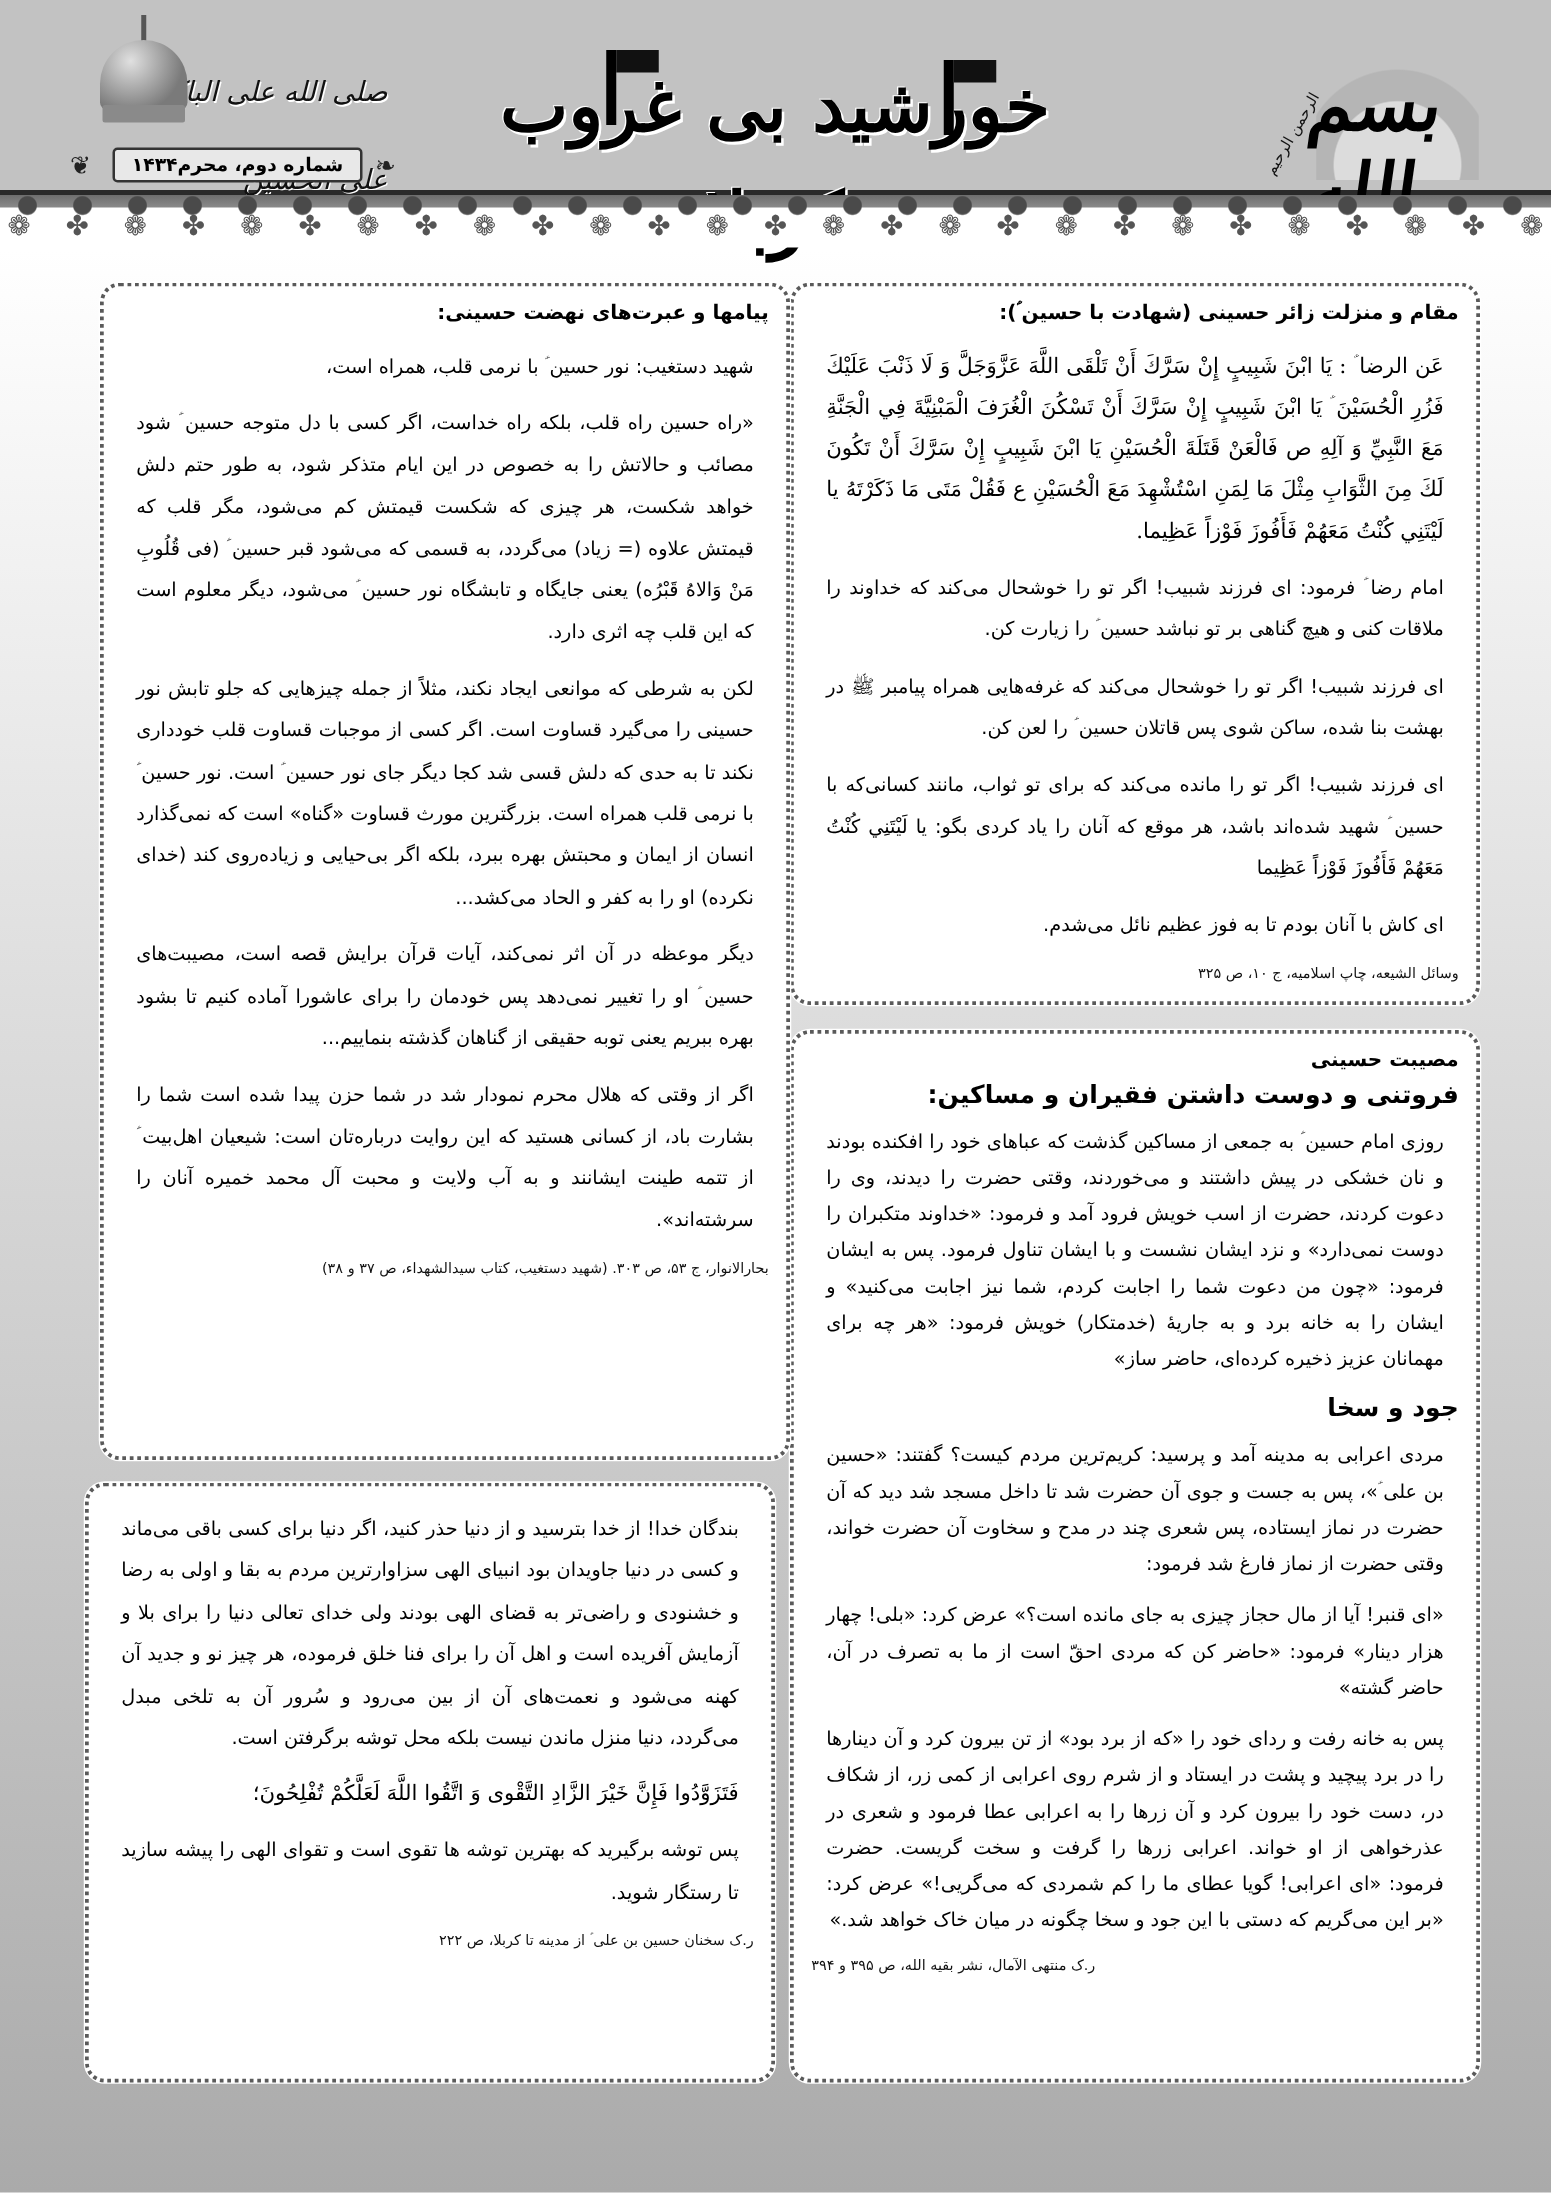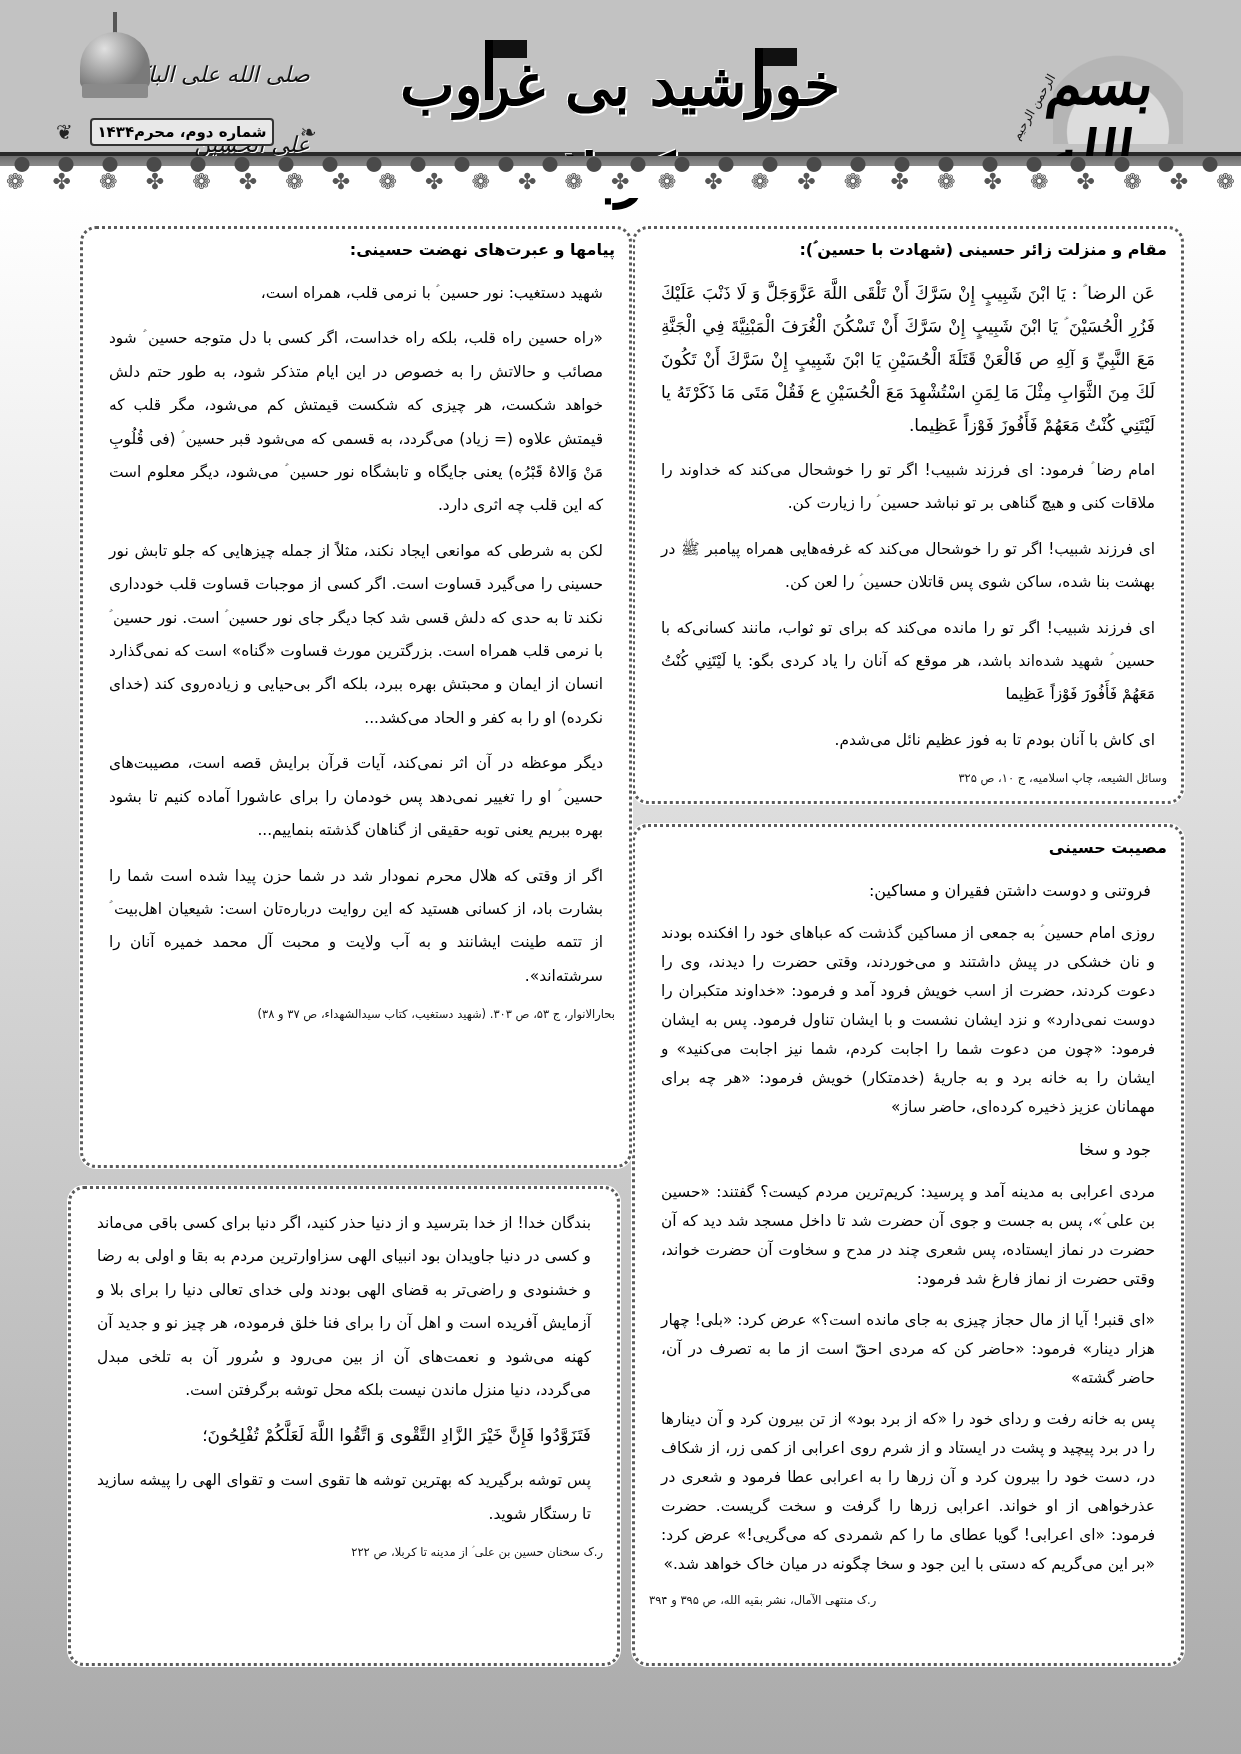--- a/index.html
+++ b/index.html
@@ -50,34 +50,34 @@
     position:absolute; left:70px; top:40px; width:240px; height:70px; direction:rtl;
     font-family:"DejaVu Serif", serif; font-style:italic; font-size:22px; color:#111; line-height:70px;
     text-shadow: 1px 1px 0 #fff;
   }
   .dome { position:absolute; left:80px; top:12px; width:70px; height:86px; }
   .dome .cap { position:absolute; left:0; top:20px; width:70px; height:56px; border-radius:35px 35px 6px 6px;
     background: radial-gradient(circle at 35% 30%, #e0e0e0, #7a7a7a 70%); }
   .dome .base { position:absolute; left:2px; top:72px; width:66px; height:14px; background:#8a8a8a; border-radius:2px; }
   .dome .spire { position:absolute; left:33px; top:0; width:4px; height:22px; background:#555; }
   .issue {
-    position:absolute; left:90px; top:118px; width:184px; height:28px;
+    position:absolute; left:90px; top:118px; width:200px; height:28px;
     background:#e8e8e8; border:2px solid #333; border-radius:4px; box-sizing:border-box;
     direction:rtl; text-align:center; font-weight:bold; font-size:15px; line-height:24px; color:#000;
   }
   .issue-orn { position:absolute; top:118px; font-size:20px; color:#222; line-height:28px; }
 
   .box {
     position:absolute; background:#fff; box-sizing:border-box;
     border:3px dotted #5a5a5a; border-radius:16px;
     box-shadow: 0 0 0 1px #fff;
     direction:rtl; color:#000; padding:6px 14px 4px 14px;
   }
   .box h2 { margin:0; font-size:16px; font-weight:bold; line-height:30px; }
-  .box h3 { margin:16px; font-size:16px; font-weight:normal; line-height:24px; }
+  .box h3 { margin:0; font-size:20px; font-weight:bold; line-height:24px; }
   .box p { margin:12px; font-size:15.4px; text-align:justify; text-align-last:right; }
   .lh36 p { line-height:33.4px; }
   .lh30 p { line-height:29px; }
   .arabic { font-family:"DejaVu Serif", serif; font-size:17px !important; line-height:33px !important; }
   .src { font-size:11.5px; color:#111; margin-top:0; line-height:18px; direction:rtl; text-align:right; }
   .src.left { text-align:left; }
 </style>
 </head>
 <body>
 

